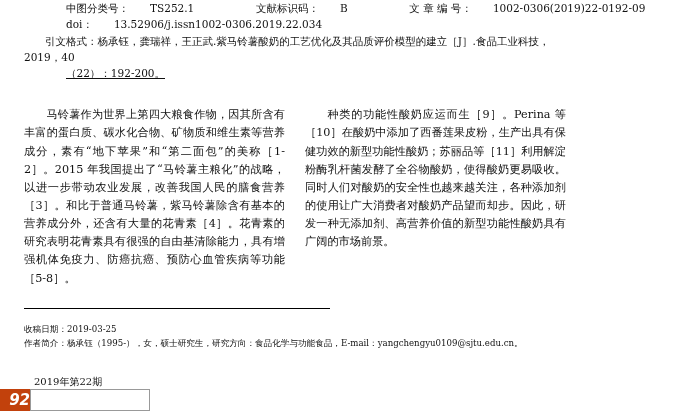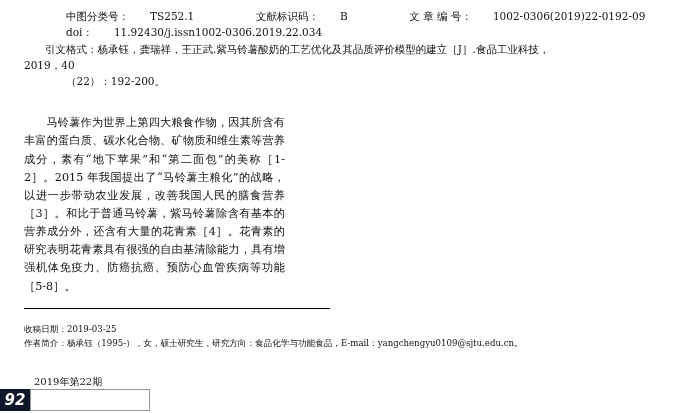--- a/index.html
+++ b/index.html
@@ -14,21 +14,21 @@
     color: #111111;
     overflow: hidden;
     position: relative;
   }
   .page {
     position: absolute;
     left: 0; top: 0;
     width: 586px;
     height: 413px;
     box-sizing: border-box;
-    padding: 8px 20px 0 24px;
+    padding: 0 20px 0 24px;
   }
   .meta {
     font-size: 10.5px;
     line-height: 1.55;
   }
   .meta-row {
     white-space: nowrap;
   }
   .meta-row .seg {
     display: inline-block;
@@ -36,20 +36,21 @@
   .seg-gap { display: inline-block; width: 34px; }
   .meta-indent { text-indent: 21px; }
   .cite {
     font-size: 10.5px;
     line-height: 1.55;
     text-indent: 21px;
   }
   .cite .cont {
     display: block;
     text-indent: 42px;
+    text-decoration: underline;
   }
   .cols {
     margin-top: 25px;
     display: flex;
     gap: 20px;
   }
   .col {
     width: 306px;
     font-size: 11.2px;
     line-height: 1.62;
@@ -83,27 +84,27 @@
     bottom: 0;
     width: 675px;
     height: 26px;
   }
   .pagenum {
     position: absolute;
     left: 0;
     bottom: 2px;
     width: 30px;
     height: 22px;
-    background: #0f172a;
+    background: #c2410c;
     color: #ffffff;
     font-family: "DejaVu Sans", "Liberation Sans", sans-serif;
     font-weight: bold;
     font-size: 15px;
     font-style: italic;
-    text-align: center;
+    text-align: right;
     line-height: 22px;
   }
   .issue {
     position: absolute;
     left: 34px;
     bottom: 2px;
     height: 40px;
     line-height: 22px;
     font-size: 10px;
   }
@@ -124,34 +125,35 @@
 
   <div class="meta">
     <div class="meta-row meta-indent">
       <span class="seg">中图分类号</span>：<span class="seg">TS252.1</span>
       <span class="seg-gap"></span>
       <span class="seg">文献标识码</span>：<span class="seg">B</span>
       <span class="seg-gap"></span>
       <span class="seg">文 章 编 号</span>：<span class="seg">1002-0306(2019)22-0192-09</span>
     </div>
     <div class="meta-row meta-indent">
-      <span class="seg">doi</span>：<span class="seg">11.92430/j.issn1002-0306.2019.22.034</span>
+      <span class="seg">doi</span>：<span class="seg">13.52906/j.issn1002-0306.2019.22.034</span>
     </div>
   </div>
 
   <div class="cite">
     <span>引文格式</span>：<span>杨承钰，龚瑞祥，王正武.紫马铃薯酸奶的工艺优化及其品质评价模型的建立［J］.食品工业科技，2019，40</span>
     <span class="cont">（22）：192-200。</span>
   </div>
 
   <div class="cols">
     <div class="col">
       <p>马铃薯作为世界上第四大粮食作物，因其所含有丰富的蛋白质、碳水化合物、矿物质和维生素等营养成分，素有“地下苹果”和“第二面包”的美称［1-2］。2015 年我国提出了“马铃薯主粮化”的战略，以进一步带动农业发展，改善我国人民的膳食营养［3］。和比于普通马铃薯，紫马铃薯除含有基本的营养成分外，还含有大量的花青素［4］。花青素的研究表明花青素具有很强的自由基清除能力，具有增强机体免疫力、防癌抗癌、预防心血管疾病等功能［5-8］。</p>
     </div>
     <div class="col">
+      <p>种类的功能性酸奶应运而生［9］。Perina 等［10］在酸奶中添加了西番莲果皮粉，生产出具有保健功效的新型功能性酸奶；苏丽品等［11］利用解淀粉酶乳杆菌发酵了全谷物酸奶，使得酸奶更易吸收。同时人们对酸奶的安全性也越来越关注，各种添加剂的使用让广大消费者对酸奶产品望而却步。因此，研发一种无添加剂、高营养价值的新型功能性酸奶具有广阔的市场前景。</p>
     </div>
   </div>
 
   <div class="rule"></div>
 
   <div class="footnotes">
     <div>收稿日期：2019-03-25</div>
     <div>作者简介：杨承钰（1995-），女，硕士研究生，研究方向：食品化学与功能食品，E-mail：yangchengyu0109@sjtu.edu.cn。</div>
   </div>
 

